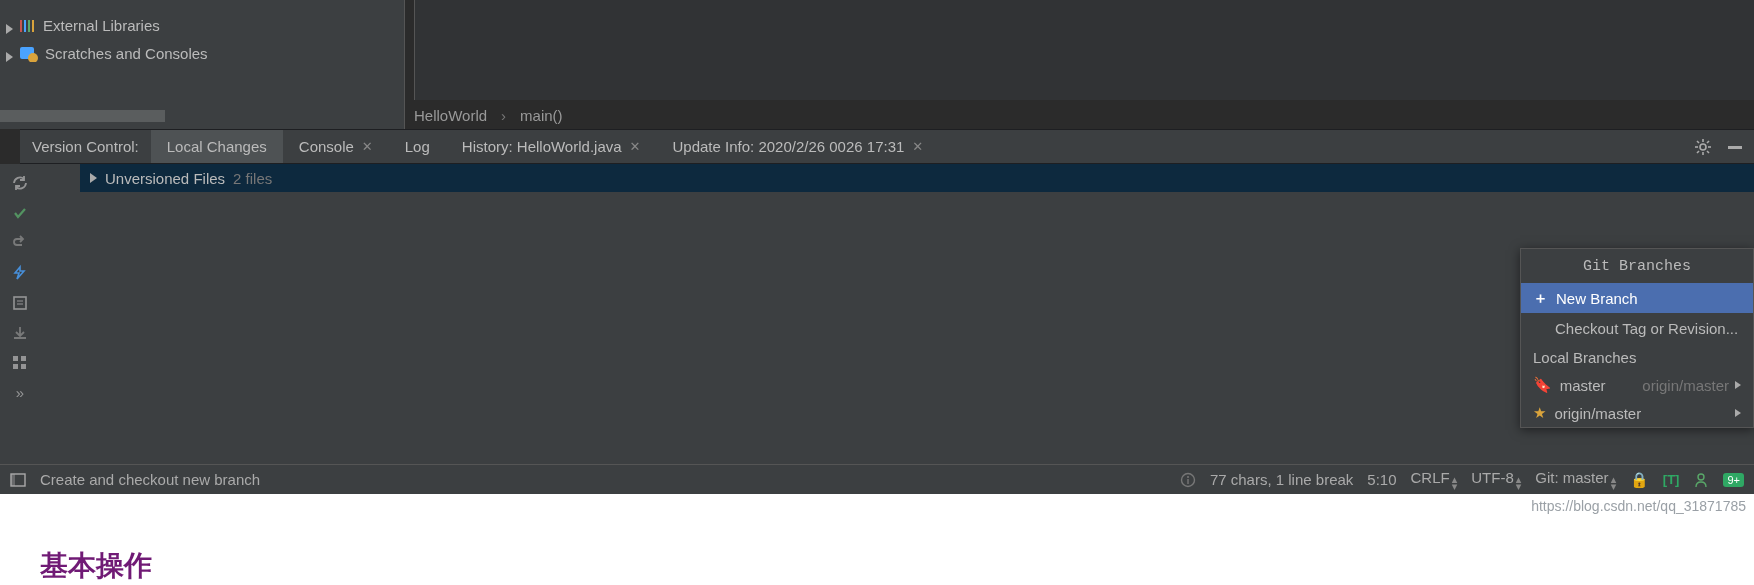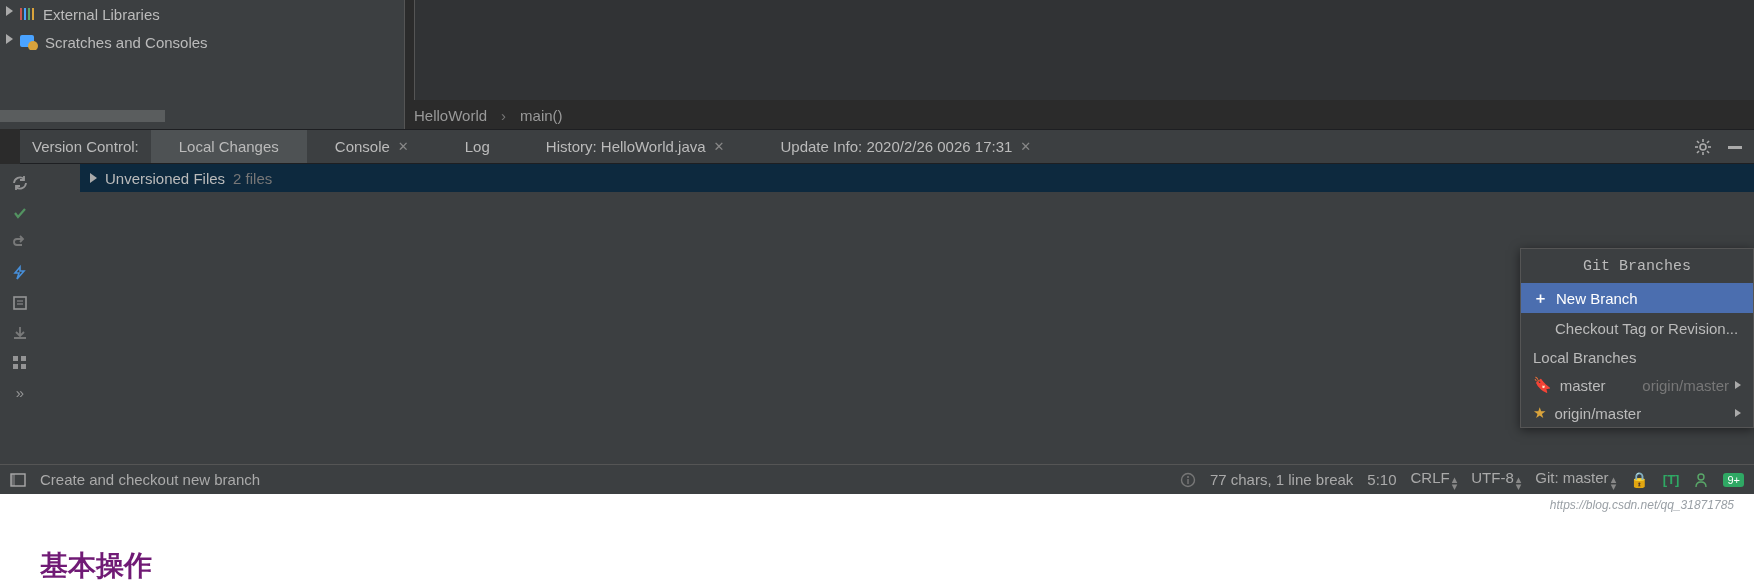--- a/index.html
+++ b/index.html
@@ -1,30 +1,30 @@
 <!DOCTYPE html>
 <html><head>
 <meta charset="utf-8">
 <style>
   * { margin: 0; padding: 0; box-sizing: border-box; font-family: "Segoe UI", Arial, sans-serif; }
   body { background: #2b2b2b; color: #bbb; width: 1754px; height: 585px; overflow: hidden; position: relative; font-size: 15px; }
 
   
   .project-tree   { position:absolute; left:0; top:0; width:405px; height:129px; background:#3c3f41; border-right:1px solid #555; }
-  .tree-row       { display:flex; align-items:flex-start; height:28px; padding-left:6px; gap:6px; color:#bbb; }
+  .tree-row       { display:flex; align-items:flex-end; height:28px; padding-left:6px; gap:6px; color:#bbb; }
   .tri            { width:0;height:0;border-top:5px solid transparent;border-bottom:5px solid transparent;border-left:7px solid #aaa; }
   .editor-area    { position:absolute; left:405px; top:0; right:0; height:129px; background:#2b2b2b; }
   .editor-inner   { position:absolute; left:9px; top:0; right:0; height:100px; background:#313335; border-left:1px solid #555; }
   .breadcrumb     { position:absolute; left:414px; top:101px; height:28px; display:flex; align-items:center; gap:14px; color:#999; }
   .scrollbar-thumb{ position:absolute; left:0; top:110px; width:165px; height:12px; background:#5a5d5e; }
 
   
   .vc-tabs        { position:absolute; left:0; top:129px; right:0; height:35px; background:#3c3f41; border-top:1px solid #1e1f22; border-bottom:1px solid #1e1f22; display:flex; align-items:center;margin-left:20px; }
   .vc-title       { padding:0 12px; color:#bbb; }
-  .vc-tab         { padding:0 28px; height:100%; display:flex; align-items:center; gap:8px; color:#bbb; cursor:pointer; }
+  .vc-tab         { padding:0 16px; height:100%; display:flex; align-items:center; gap:8px; color:#bbb; cursor:pointer; }
   .vc-tab.active  { background:#4e5254; }
   .x              { color:#888; font-size:13px; }
   .vc-right       { margin-left:auto; display:flex; align-items:center; gap:14px; padding-right:10px; }
 
   
   .changes        { position:absolute; left:0; top:164px; right:0; height:300px; background:#3c3f41; display:flex; }
   .side           { width:40px; background:#3c3f41; display:flex; flex-direction:column; align-items:center; gap:12px; padding-top:10px; }
   .side svg, .side span { opacity:.8; }
   .list           { flex:1; }
   .list-row       { height:28px; display:flex; align-items:center; gap:8px; padding-left:10px; }
@@ -47,21 +47,21 @@
   .status         { position:absolute; left:0; top:464px; right:0; height:30px; background:#3c3f41; border-top:1px solid #555; display:flex; align-items:center; padding:0 10px; gap:14px; color:#aaa; font-size:15px;}
   .spacer         { flex:1; }
   .updown         { font-size:11px; color:#888; line-height:7px; display:inline-flex; flex-direction:column; margin-left:2px;}
   .lock           { color:#d9a33c; }
   .tbox           { color:#2fa864; font-weight:bold; font-size:13px;}
   .nine           { background:#2fa864; color:#fff; font-size:11px; padding:1px 4px; border-radius:3px; }
   .man-icon       { color:#59a869; }
 
   
   .csdn           { position:absolute; left:0; top:494px; right:0; height:91px; background:#fff; }
-  .csdn-url       { position:absolute; right:20px; top:4px; color:#9aa0a6; font-size:12px;font-style:italic; }
+  .csdn-url       { position:absolute; right:8px; top:4px; color:#9aa0a6; font-size:14px; }
   .csdn-heading   { position:absolute; left:40px; bottom:0; font-size:28px; font-weight:700; color:#701a75; }
 
   
   svg { display:block; }
   .edge-bar { position:absolute; right:0; top:0; width:3px; height:240px; background:#4aa3ff; }
 </style>
 </head>
 <body>
 
 <div class="edge-bar"></div>

